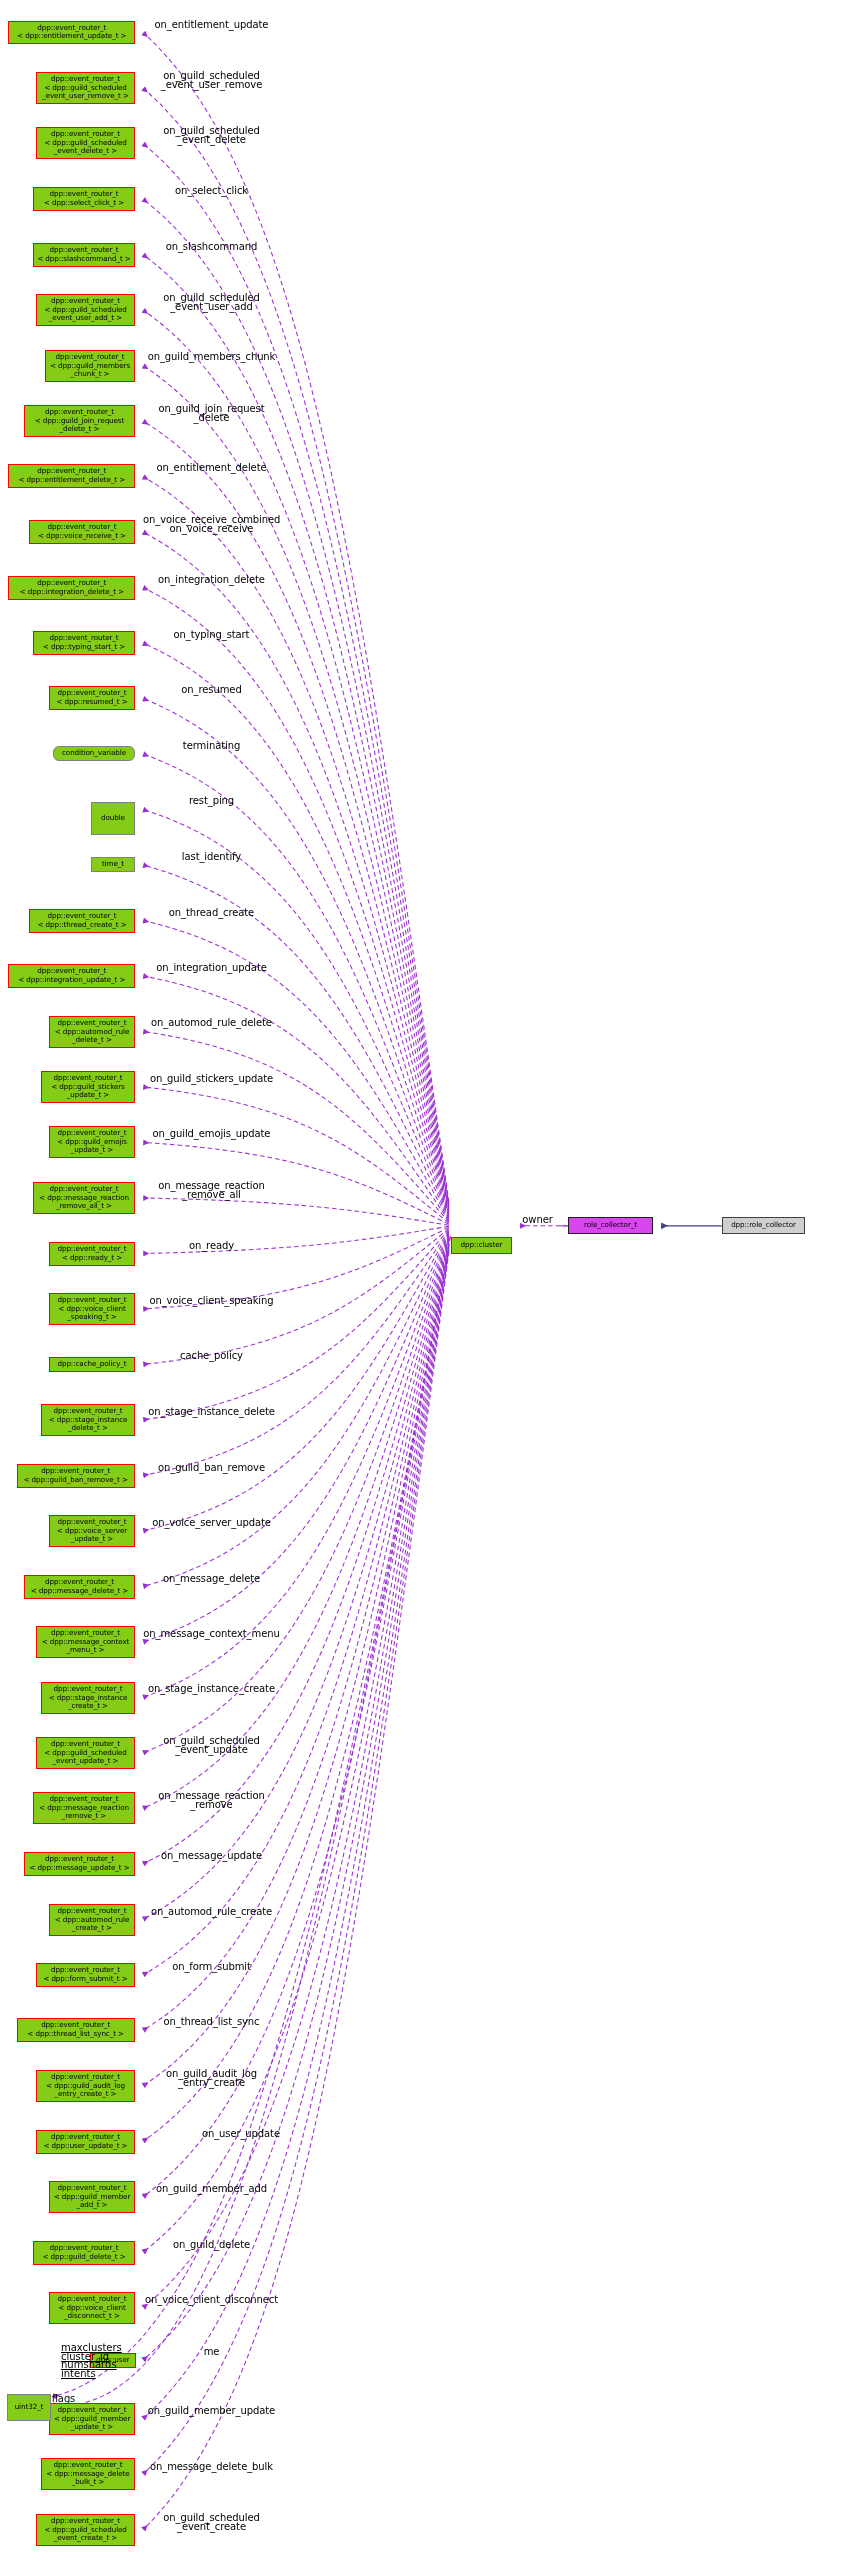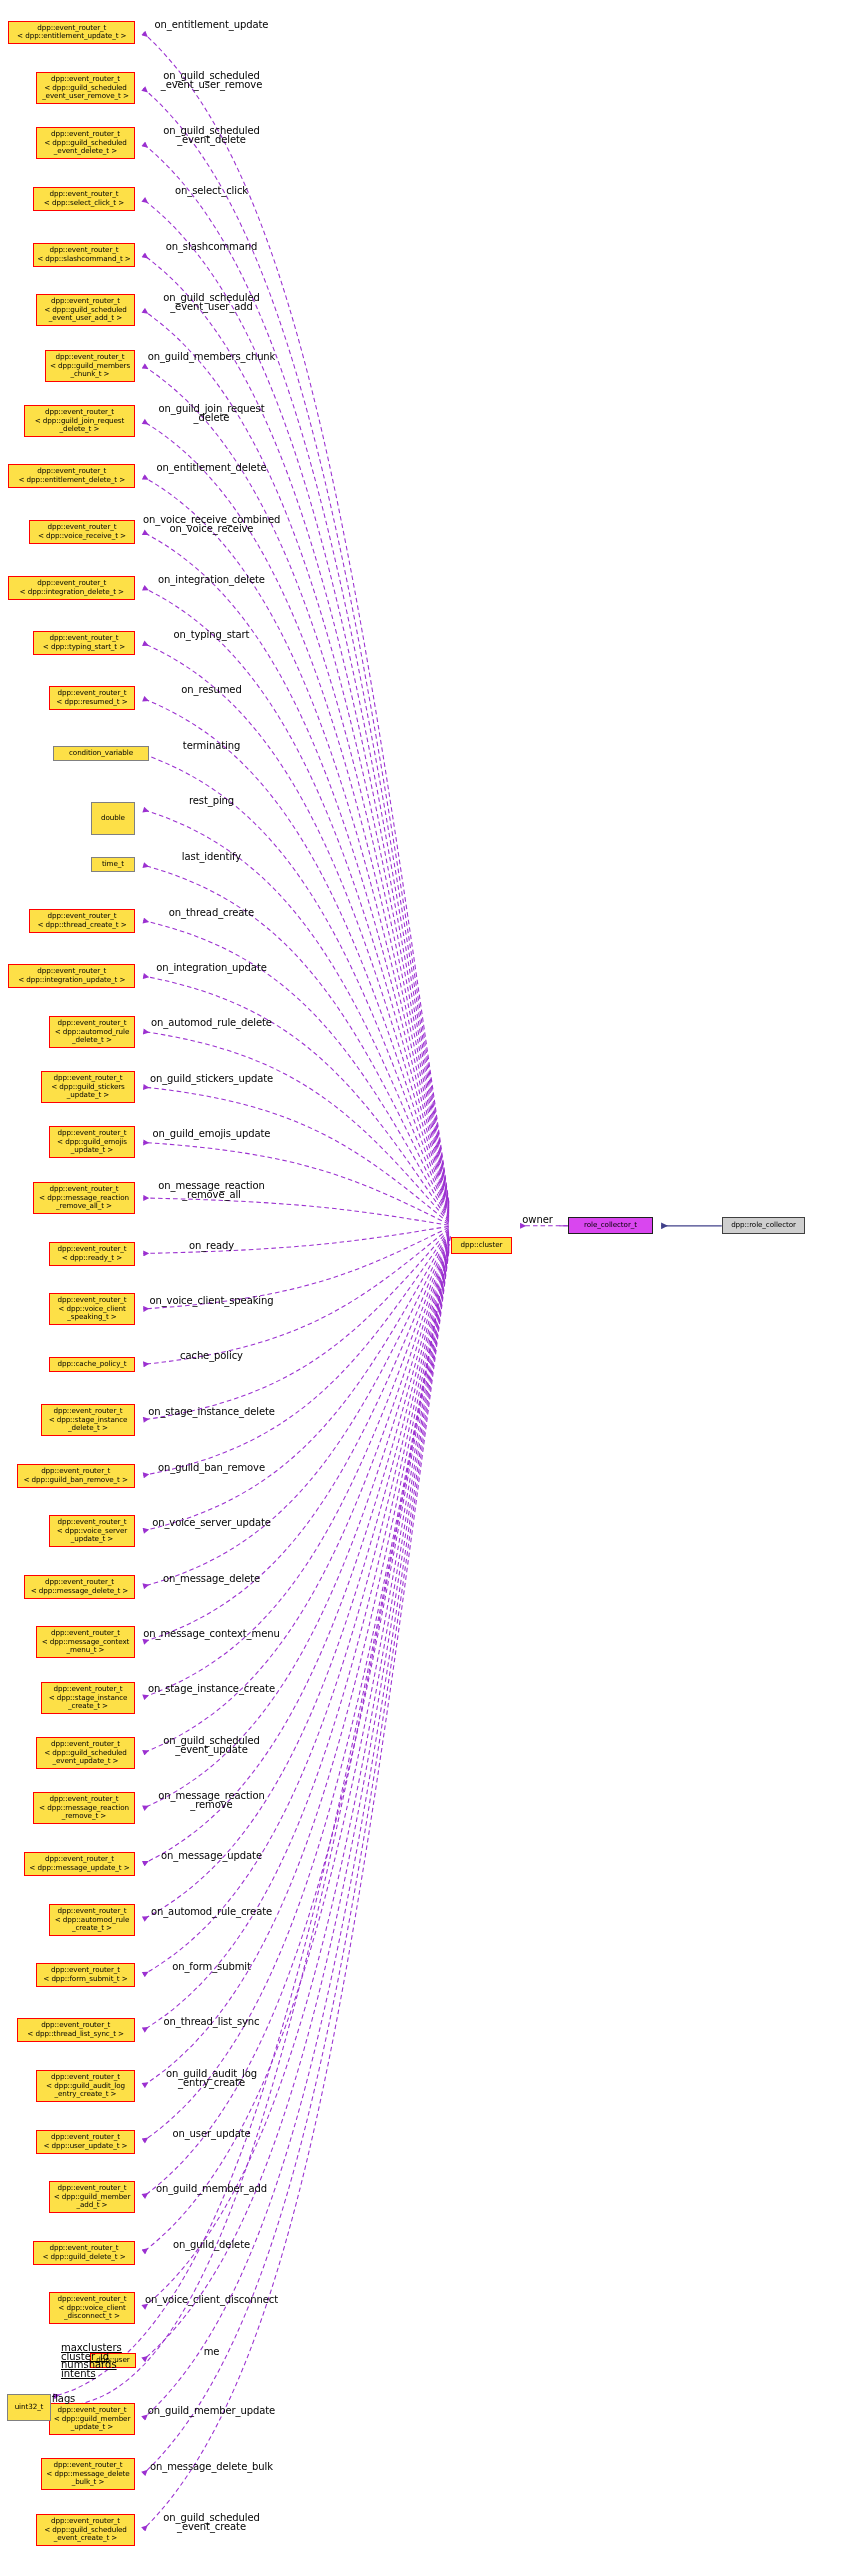--- a/index.html
+++ b/index.html
@@ -3,21 +3,21 @@
 <meta charset="utf-8">
 <style>
   html,body{margin:0;padding:0;background:#ffffff;}
   body{font-family:"DejaVu Sans","Liberation Sans",sans-serif;}
   #canvas{position:relative;width:862px;height:2576px;overflow:hidden;background:#fff;}
   svg.edges{position:absolute;left:0;top:0;width:862px;height:2576px;pointer-events:none;}
   .node{
     position:absolute;
     box-sizing:border-box;
     border:0.8px solid #ff0000;
-    background:#fde047;
+    background:#84cc16;
     color:#000000;
     font-size:7.2px;
     line-height:8.5px;
     text-align:center;
     display:flex;
     align-items:center;
     justify-content:center;
     white-space:pre;
     letter-spacing:-0.1px;
     overflow:hidden;
@@ -140,21 +140,21 @@
       <div class="node" style="left: 8.3px; top: 464px; width: 127px; height: 23.5px;">dpp::event_router_t
 &lt; dpp::entitlement_delete_t &gt;</div>
       <div class="node" style="left: 29px; top: 520px; width: 106px; height: 23.5px;">dpp::event_router_t
 &lt; dpp::voice_receive_t &gt;</div>
       <div class="node" style="left: 8.3px; top: 576px; width: 127px; height: 23.5px;">dpp::event_router_t
 &lt; dpp::integration_delete_t &gt;</div>
       <div class="node" style="left: 33px; top: 631px; width: 102px; height: 23.5px;">dpp::event_router_t
 &lt; dpp::typing_start_t &gt;</div>
       <div class="node" style="left: 49px; top: 686px; width: 86px; height: 23.5px;">dpp::event_router_t
 &lt; dpp::resumed_t &gt;</div>
-      <div class="node plain" style="left: 53px; top: 746px; width: 96px; height: 15px;">condition_variable</div>
+      <div class="node plain" style="left: 53px; top: 746px; width: 82px; height: 15px; border-radius: 6px;">condition_variable</div>
       <div class="node plain" style="left: 91px; top: 802px; width: 44px; height: 33px;">double</div>
       <div class="node plain" style="left: 91px; top: 857px; width: 44px; height: 15px;">time_t</div>
       <div class="node" style="left: 29px; top: 909px; width: 106px; height: 23.5px;">dpp::event_router_t
 &lt; dpp::thread_create_t &gt;</div>
       <div class="node" style="left: 8.3px; top: 964px; width: 127px; height: 23.5px;">dpp::event_router_t
 &lt; dpp::integration_update_t &gt;</div>
       <div class="node" style="left: 49px; top: 1016px; width: 86px; height: 32px;">dpp::event_router_t
 &lt; dpp::automod_rule
 _delete_t &gt;</div>
       <div class="node" style="left: 41px; top: 1071px; width: 94px; height: 32px;">dpp::event_router_t
@@ -268,21 +268,21 @@
       <div class="elabel" style="left: 143px; width: 137px; text-align: center; top: 1737px;">on_guild_scheduled
 _event_update</div>
       <div class="elabel" style="left: 143px; width: 137px; text-align: center; top: 1792px;">on_message_reaction
 _remove</div>
       <div class="elabel" style="left: 143px; width: 137px; text-align: center; top: 1852px;">on_message_update</div>
       <div class="elabel" style="left: 143px; width: 137px; text-align: center; top: 1908px;">on_automod_rule_create</div>
       <div class="elabel" style="left: 143px; width: 137px; text-align: center; top: 1963px;">on_form_submit</div>
       <div class="elabel" style="left: 143px; width: 137px; text-align: center; top: 2018px;">on_thread_list_sync</div>
       <div class="elabel" style="left: 143px; width: 137px; text-align: center; top: 2070px;">on_guild_audit_log
 _entry_create</div>
-      <div class="elabel" style="left: 143px; width: 137px; text-align: center; top: 2130px;">on_user_update</div>
+      <div class="elabel" style="left: 143px; width: 137px; text-align: right; top: 2130px;">on_user_update</div>
       <div class="elabel" style="left: 143px; width: 137px; text-align: center; top: 2185px;">on_guild_member_add</div>
       <div class="elabel" style="left: 143px; width: 137px; text-align: center; top: 2241px;">on_guild_delete</div>
       <div class="elabel" style="left: 143px; width: 137px; text-align: center; top: 2296px;">on_voice_client_disconnect</div>
       <div class="elabel" style="left: 143px; width: 137px; text-align: center; top: 2348px;">me</div>
       <div class="elabel" style="left: 143px; width: 137px; text-align: center; top: 2407px;">on_guild_member_update</div>
       <div class="elabel" style="left: 143px; width: 137px; text-align: center; top: 2463px;">on_message_delete_bulk</div>
       <div class="elabel" style="left: 143px; width: 137px; text-align: center; top: 2514px;">on_guild_scheduled
 _event_create</div>
     </div>
 

